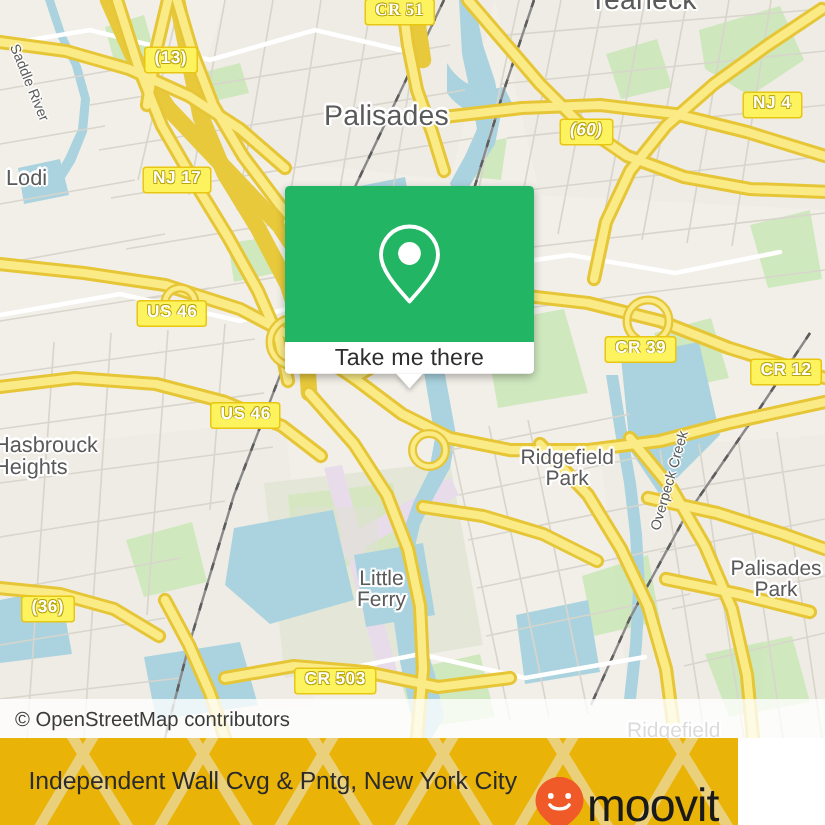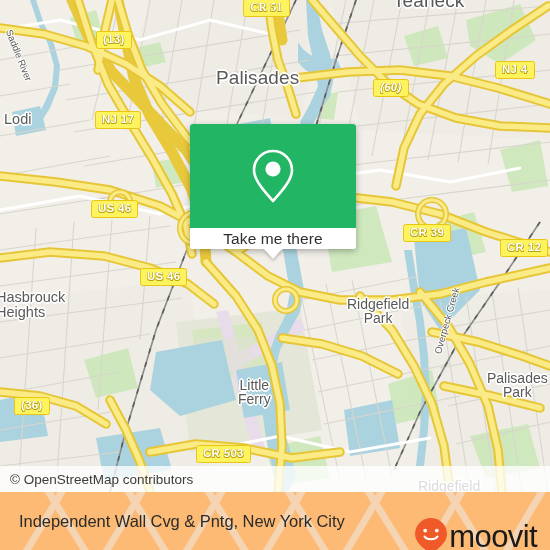--- a/index.html
+++ b/index.html
@@ -141,23 +141,23 @@
     border-right: 9px solid transparent;
     border-top: 10px solid #ffffff;
     filter: drop-shadow(0 2px 1.5px rgba(0,0,0,.22));
   }
 
   
   #bottom-bar {
     position: absolute;
     left: 0;
     top: 492px;
-    width: 550px;
+    width: 492px;
     height: 58px;
-    background: #fdba74;
+    background: #eab308;
     overflow: hidden;
     display: flex;
     align-items: center;
   }
   #bottom-watermark {
     position: absolute;
     left: 0; top: 0;
     width: 550px; height: 58px;
     opacity: .5;
   }

